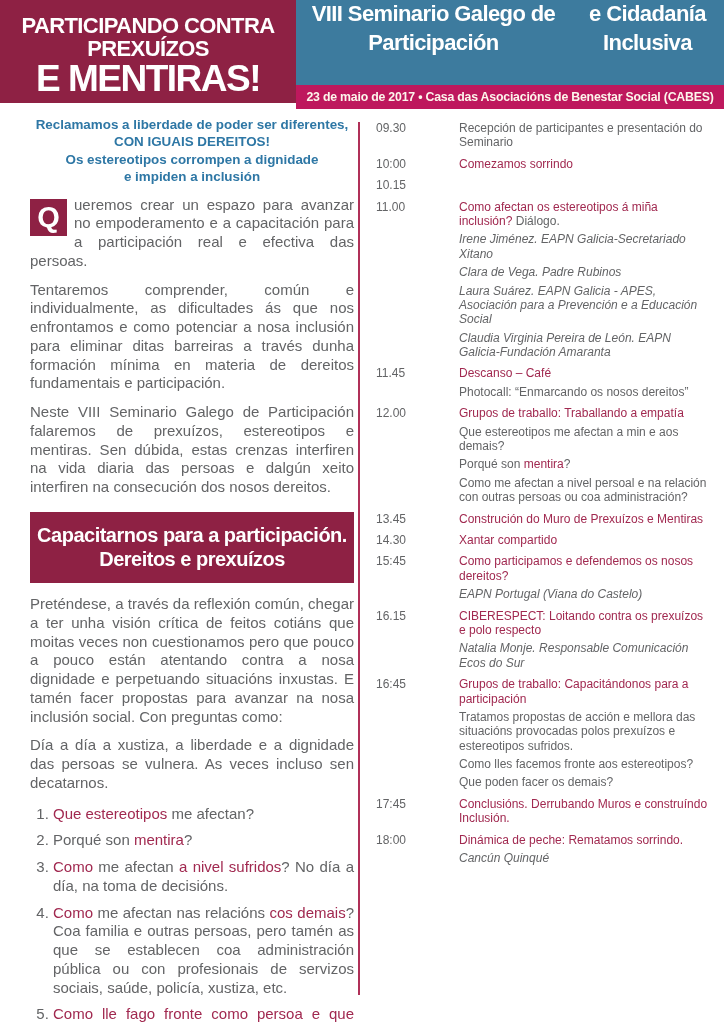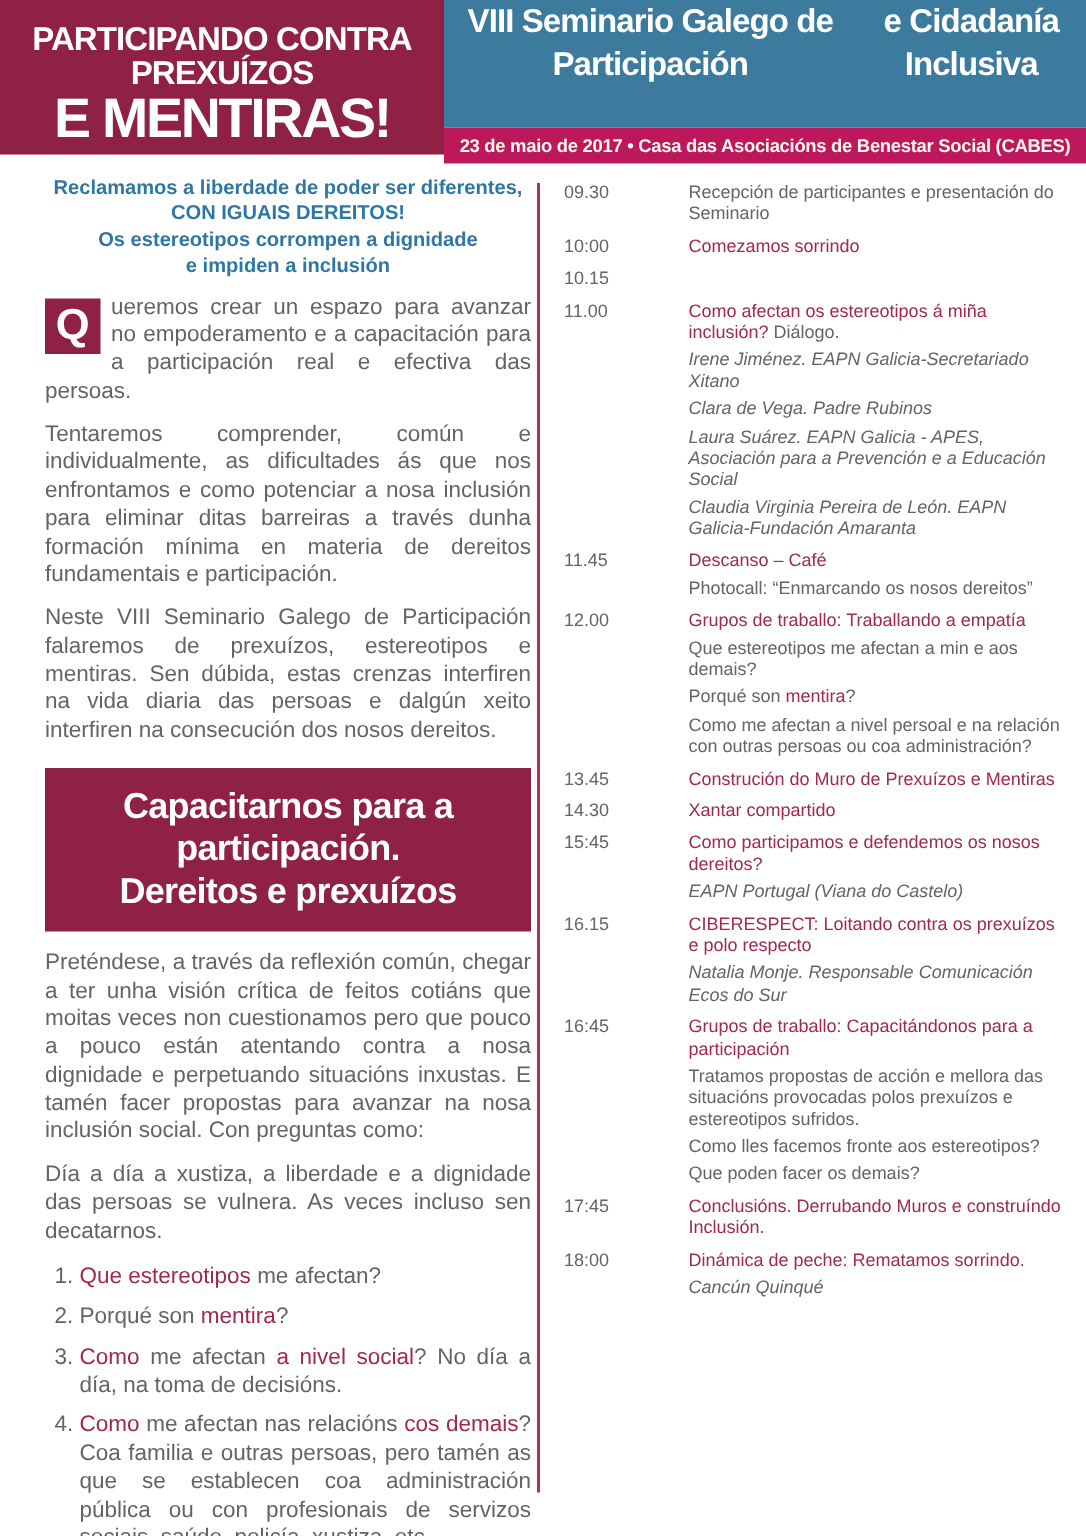--- a/index.html
+++ b/index.html
@@ -24,21 +24,21 @@
   .divider{position:absolute;left:358px;top:122px;width:2px;height:873px;background:#b03058;}
   .col-right{position:absolute;left:376px;top:121px;width:336px;}
 
   
   .intro{color:#2e77a5;font-weight:bold;font-size:13.4px;line-height:1.3;
          text-align:center;margin-bottom:8px;}
   .intro span{display:block;}
   .body-p{color:#636466;font-size:15px;line-height:1.25;text-align:justify;margin:10px 0;}
   .dropcap{float:left;width:37px;height:37px;background:#8e2144;color:#fff;font-weight:bold;
          font-size:29px;line-height:37px;text-align:center;margin:3px 7px 0 0;}
-  .banner{background:#8e2144;color:#fff;text-align:center;font-weight:bold;font-size:24px;
+  .banner{background:#8e2144;color:#fff;text-align:center;font-weight:bold;font-size:20px;
          letter-spacing:-0.5px;line-height:1.18;padding:12px 4px;margin:15px 0 12px;}
   #questions-list{margin:12px 0 0 0;padding-left:23px;color:#636466;font-size:15px;line-height:1.25;}
   #questions-list li{margin-bottom:8px;text-align:justify;}
   .accent{color:#a12950;}
 
   
   .sched-row{display:flex;margin-bottom:7px;font-size:12px;line-height:1.2;gap:36px;}
   .sched-time{width:47px;flex:none;color:#636466;}
   .sched-body{flex:1;color:#636466;}
   .sched-note{margin-top:4px;}
@@ -71,21 +71,21 @@
     <p class="body-p">Neste VIII Seminario Galego de Participación falaremos de prexuízos, estereotipos e mentiras. Sen dúbida, estas crenzas interfiren na vida diaria das persoas e dalgún xeito interfiren na consecución dos nosos dereitos.</p>
     <div class="banner">
       <div>Capacitarnos para a participación.</div>
       <div>Dereitos e prexuízos</div>
     </div>
     <p class="body-p">Preténdese, a través da reflexión común, chegar a ter unha visión crítica de feitos cotiáns que moitas veces non cuestionamos pero que pouco a pouco están atentando contra a nosa dignidade e perpetuando situacións inxustas. E tamén facer propostas para avanzar na nosa inclusión social. Con preguntas como:</p>
     <p class="body-p">Día a día a xustiza, a liberdade e a dignidade das persoas se vulnera. As veces incluso sen decatarnos.</p>
     <ol id="questions-list">
         <li><span class="accent">Que estereotipos</span><span> me afectan?</span></li>
         <li><span>Porqué son </span><span class="accent">mentira</span><span>?</span></li>
-        <li><span class="accent">Como</span><span> me afectan </span><span class="accent">a nivel social</span><span>? No día a día, na toma de decisións.</span></li>
+        <li><span class="accent">Como</span><span> me afectan </span><span class="accent">a nivel sufridos</span><span>? No día a día, na toma de decisións.</span></li>
         <li><span class="accent">Como</span><span> me afectan nas relacións </span><span class="accent">cos demais</span><span>? Coa familia e outras persoas, pero tamén as que se establecen coa administración pública ou con profesionais de servizos sociais, saúde, policía, xustiza, etc.</span></li>
         <li><span class="accent">Como lle fago fronte como persoa e que propostas teño?</span></li>
       </ol>
 
   </section>
 
   <div class="divider"></div>
 
   <section class="col-right">
     <div id="schedule-list">

